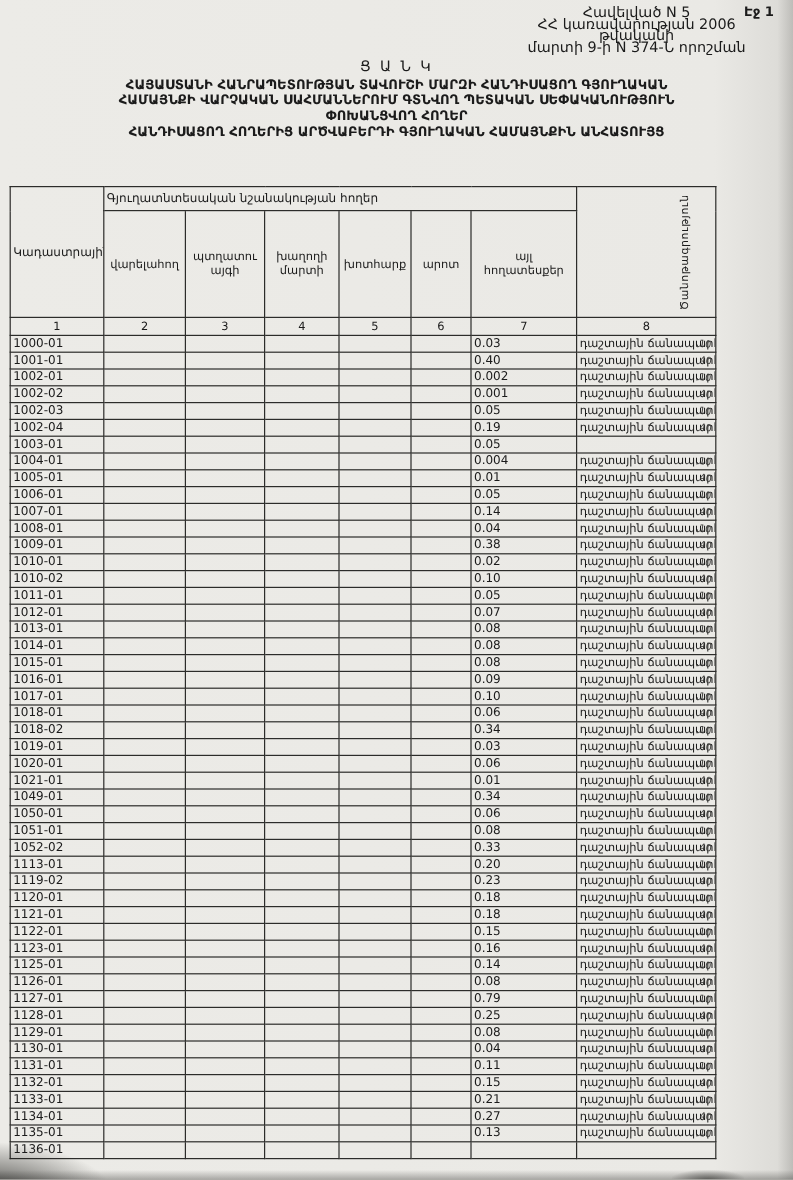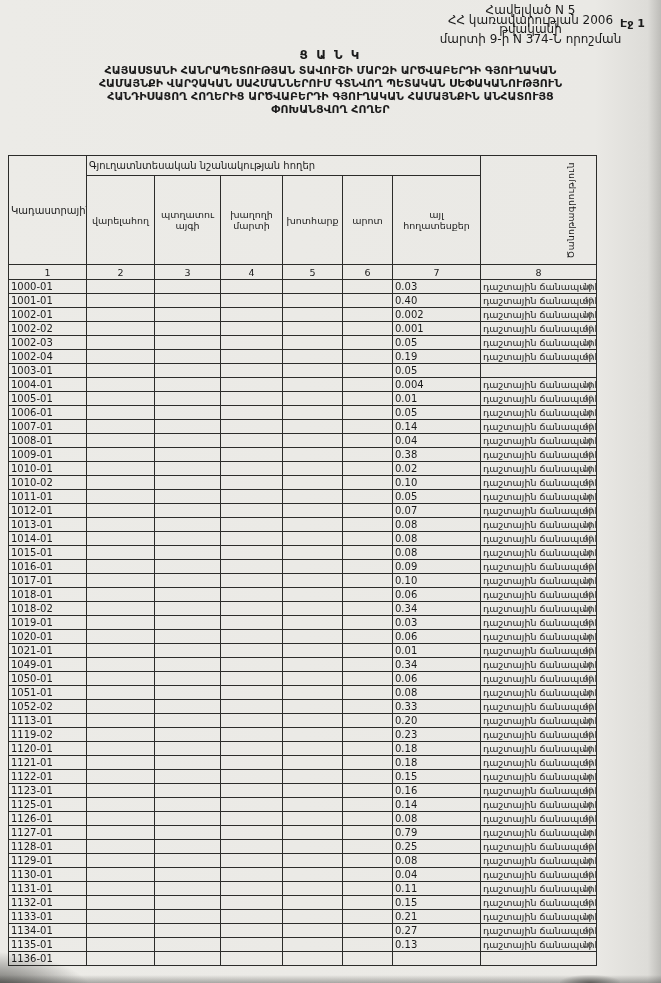--- a/index.html
+++ b/index.html
@@ -24,30 +24,30 @@
     position:absolute;left:-14px;bottom:-14px;width:110px;height:46px;
     background:radial-gradient(ellipse at left bottom,rgba(25,25,22,.85),rgba(25,25,22,0) 70%);
     pointer-events:none;
   }
   .smudge-bc{
     position:absolute;left:560px;bottom:0px;width:60px;height:8px;
     background:radial-gradient(ellipse at center bottom,rgba(25,25,22,.55),rgba(25,25,22,0) 75%);
     pointer-events:none;
   }
   .page-num{
-    position:absolute;top:17px;right:16px;
+    position:absolute;top:3px;right:16px;
     font-size:11px;font-weight:bold;
   }
   .annex{
     position:absolute;top:6px;left:428px;width:205px;
     text-align:center;font-size:12px;line-height:9.5px;font-weight:normal;
   }
   .doc-title{
     position:absolute;top:48px;left:0;width:661px;
-    text-align:center;font-size:12px;font-weight:bold;letter-spacing:2px;
+    text-align:center;font-size:12px;font-weight:normal;letter-spacing:2px;
   }
   .doc-subtitle{
     position:absolute;top:64px;left:20px;width:621px;
     text-align:center;font-size:11px;line-height:13px;font-weight:bold;
   }
   table.sheet{
     position:absolute;top:155px;left:8px;
     width:588px;border-collapse:collapse;table-layout:fixed;
     font-size:10px;
   }
@@ -85,24 +85,24 @@
 
   <div class="annex">
     <div>Հավելված N 5</div>
     <div>ՀՀ կառավարության 2006 թվականի</div>
     <div>մարտի 9-ի N 374-Ն որոշման</div>
   </div>
 
   <div class="doc-title">Ց Ա Ն Կ</div>
 
   <div class="doc-subtitle">
-    <div>ՀԱՅԱՍՏԱՆԻ ՀԱՆՐԱՊԵՏՈՒԹՅԱՆ ՏԱՎՈՒՇԻ ՄԱՐԶԻ ԱՐԾՎԱԲԵՐԴԻ ԳՅՈՒՂԱԿԱՆ</div>
+    <div>ՀԱՅԱՍՏԱՆԻ ՀԱՆՐԱՊԵՏՈՒԹՅԱՆ ՏԱՎՈՒՇԻ ՄԱՐԶԻ ՀԱՆԴԻՍԱՑՈՂ ԳՅՈՒՂԱԿԱՆ</div>
     <div>ՀԱՄԱՅՆՔԻ ՎԱՐՉԱԿԱՆ ՍԱՀՄԱՆՆԵՐՈՒՄ ԳՏՆՎՈՂ ՊԵՏԱԿԱՆ ՍԵՓԱԿԱՆՈՒԹՅՈՒՆ</div>
+    <div>ՓՈԽԱՆՑՎՈՂ ՀՈՂԵՐ</div>
     <div>ՀԱՆԴԻՍԱՑՈՂ ՀՈՂԵՐԻՑ ԱՐԾՎԱԲԵՐԴԻ ԳՅՈՒՂԱԿԱՆ ՀԱՄԱՅՆՔԻՆ ԱՆՀԱՏՈՒՅՑ</div>
-    <div>ՓՈԽԱՆՑՎՈՂ ՀՈՂԵՐ</div>
   </div>
 
   <table class="sheet">
     <colgroup>
       <col style="width:78px">
         <col style="width:68px">
         <col style="width:66px">
         <col style="width:62px">
       <col style="width:60px">
         <col style="width:50px">

